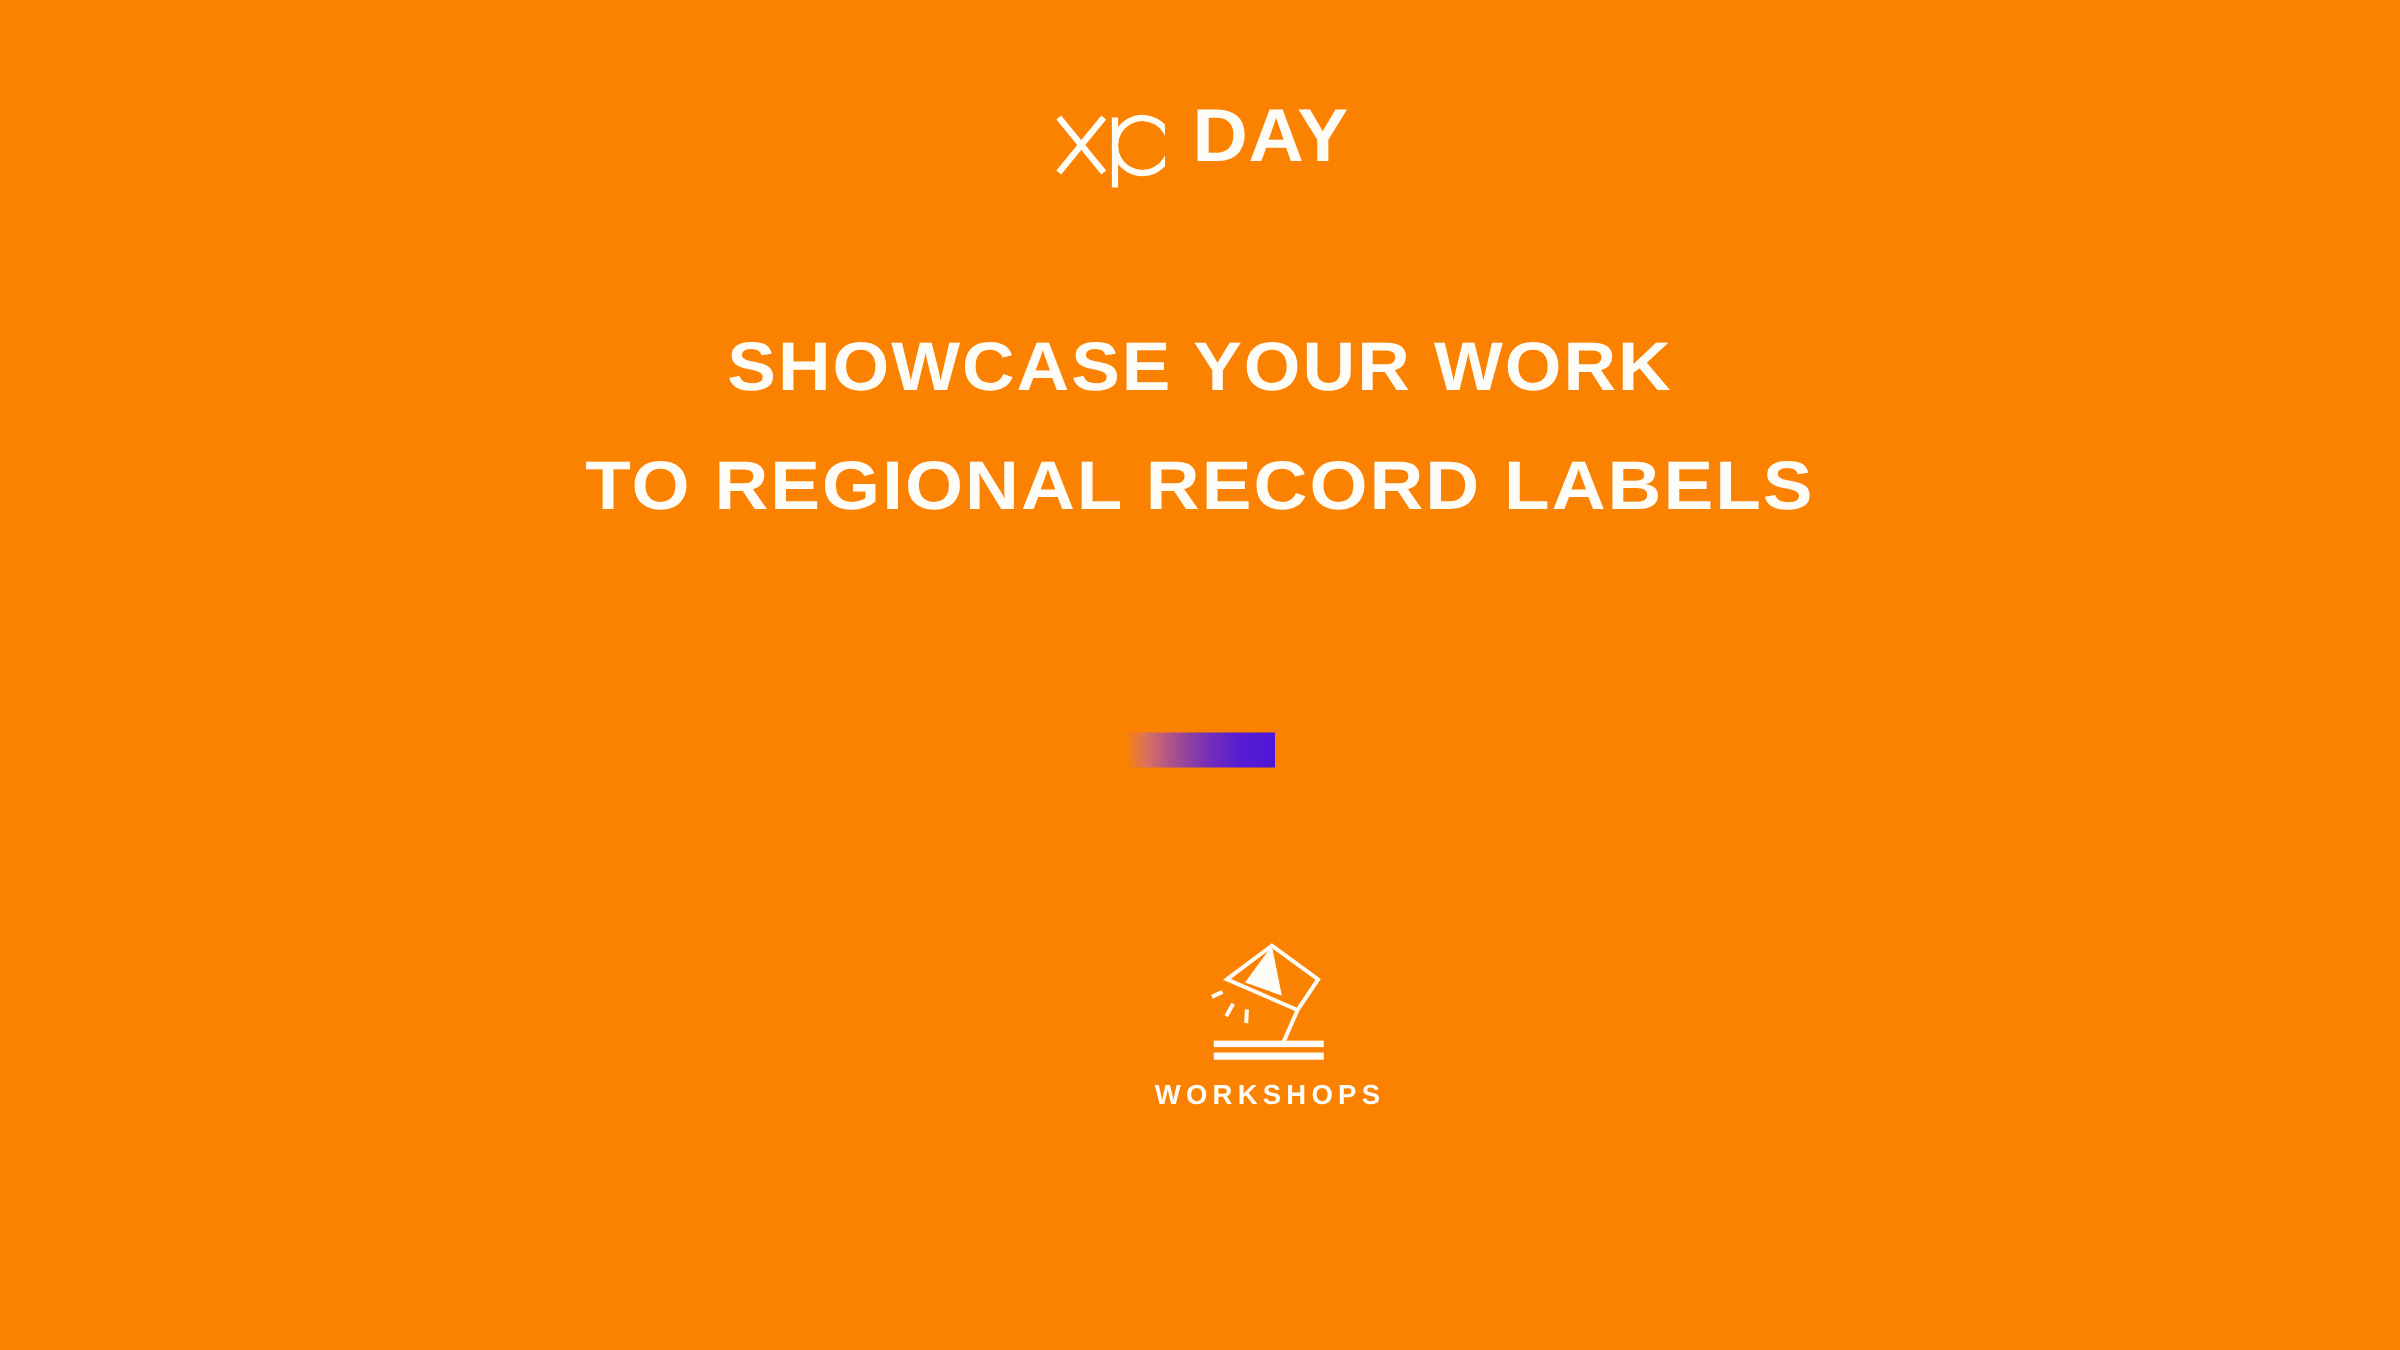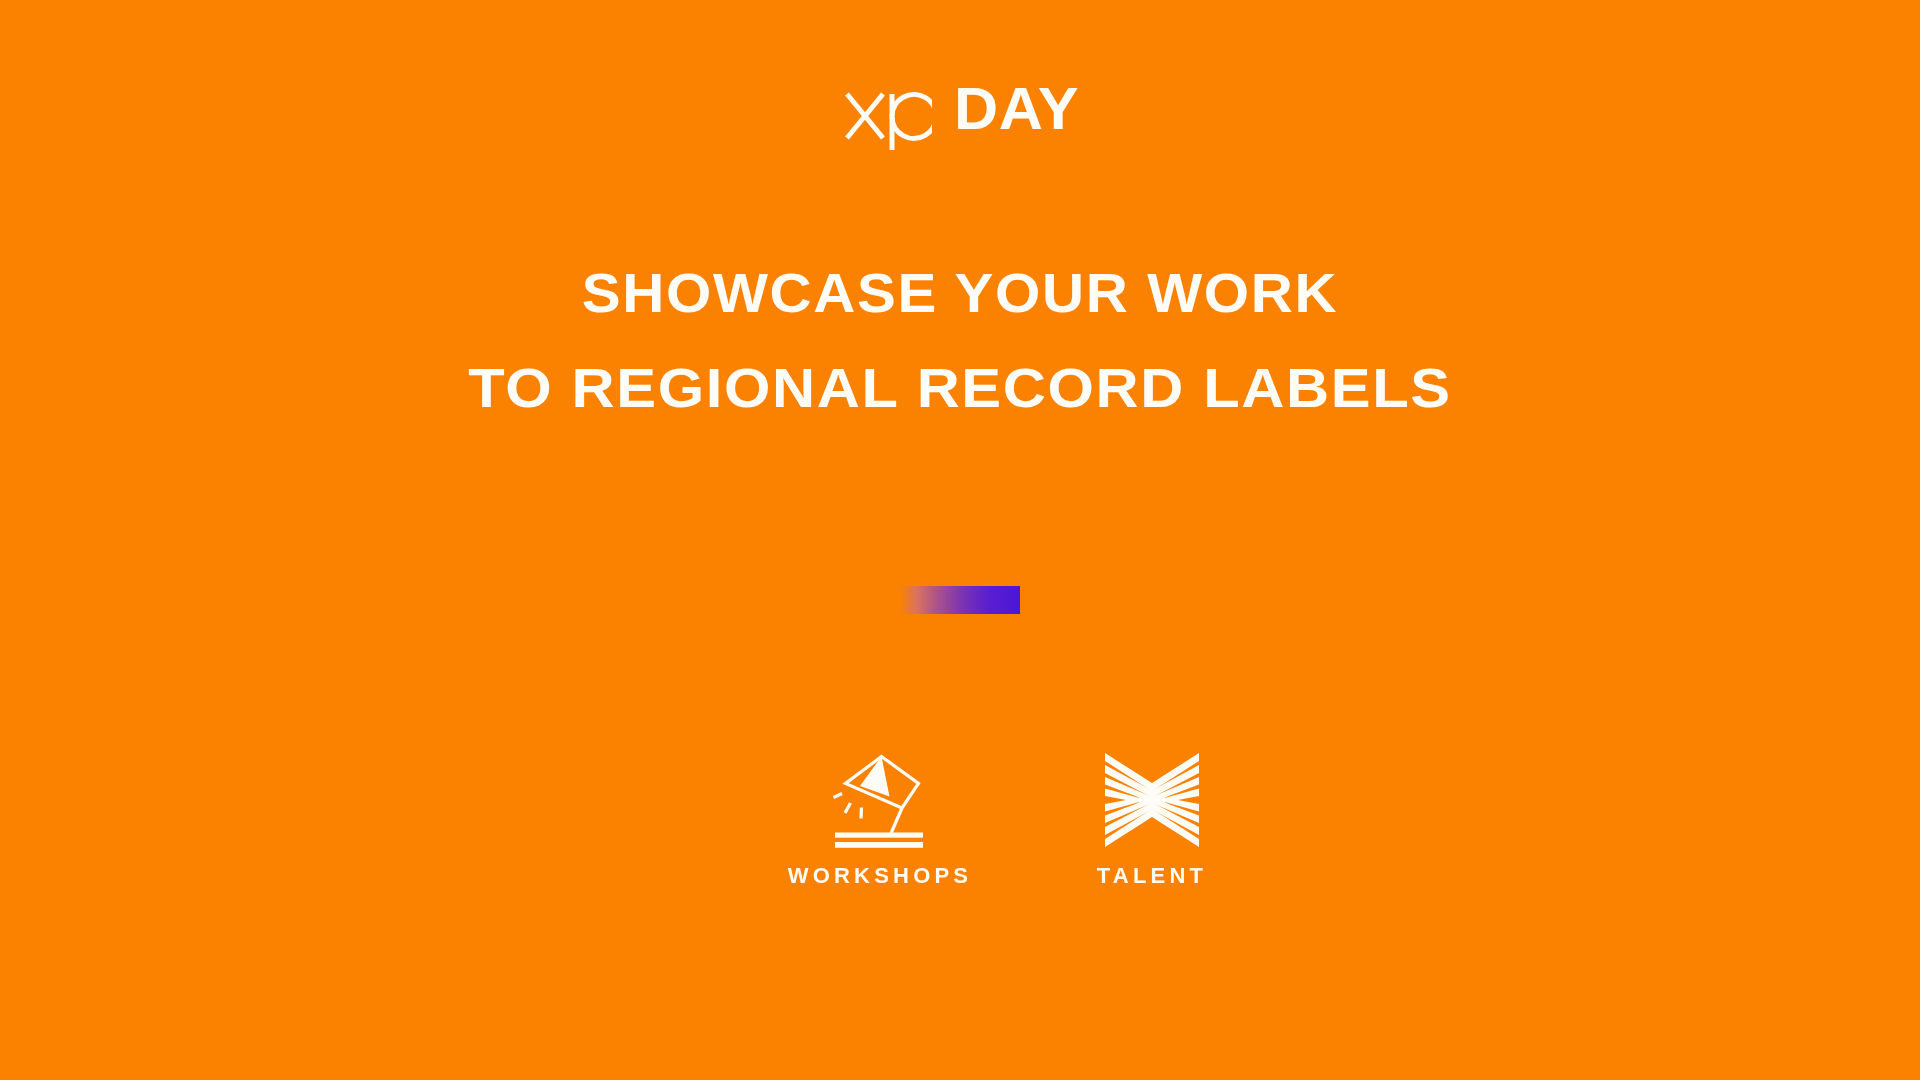--- a/index.html
+++ b/index.html
@@ -176,35 +176,16 @@
             <path d="M33.5 59.5 L33 70.5"></path>
           </g>
 
           <rect x="7" y="84.5" width="88" height="5.2" fill="#FEFCF7"></rect>
           <rect x="7" y="94" width="88" height="5.8" fill="#FEFCF7"></rect>
         </svg>
       </span>
       <span class="icon-label">WORKSHOPS</span>
     </div>
 
-    <div class="icon-group">
-      <span class="icon-art" aria-hidden="true">
-        <svg width="104" height="104" viewBox="0 0 104 104" fill="none" xmlns="http://www.w3.org/2000/svg">
-          <g fill="#FEFCF7">
-
-            <path d="M5 5 L5 13 L47 40 L52 43.5 L57 40 L99 13 L99 5 L52 35 Z"></path>
-            <path d="M5 17 L5 25 L47 47 L52 50 L57 47 L99 25 L99 17 L52 42.5 Z"></path>
-            <path d="M5 29 L5 36.5 L48.5 53 L52 54.5 L55.5 53 L99 36.5 L99 29 L52 49 Z"></path>
-            <path d="M5 40.5 L5 48 L50 56.5 L52 57 L54 56.5 L99 48 L99 40.5 L52 53.5 Z"></path>
-
-            <path d="M5 99 L5 91 L47 64 L52 60.5 L57 64 L99 91 L99 99 L52 69 Z"></path>
-            <path d="M5 87 L5 79 L47 57 L52 54 L57 57 L99 79 L99 87 L52 61.5 Z"></path>
-            <path d="M5 75 L5 67.5 L48.5 51 L52 49.5 L55.5 51 L99 67.5 L99 75 L52 55 Z"></path>
-            <path d="M5 63.5 L5 56 L50 47.5 L52 47 L54 47.5 L99 56 L99 63.5 L52 50.5 Z"></path>
-          </g>
-        </svg>
-      </span>
-      <span class="icon-label">TALENT</span>
-    </div>
 
   </div>
 
 </div>
 
 </body></html>

